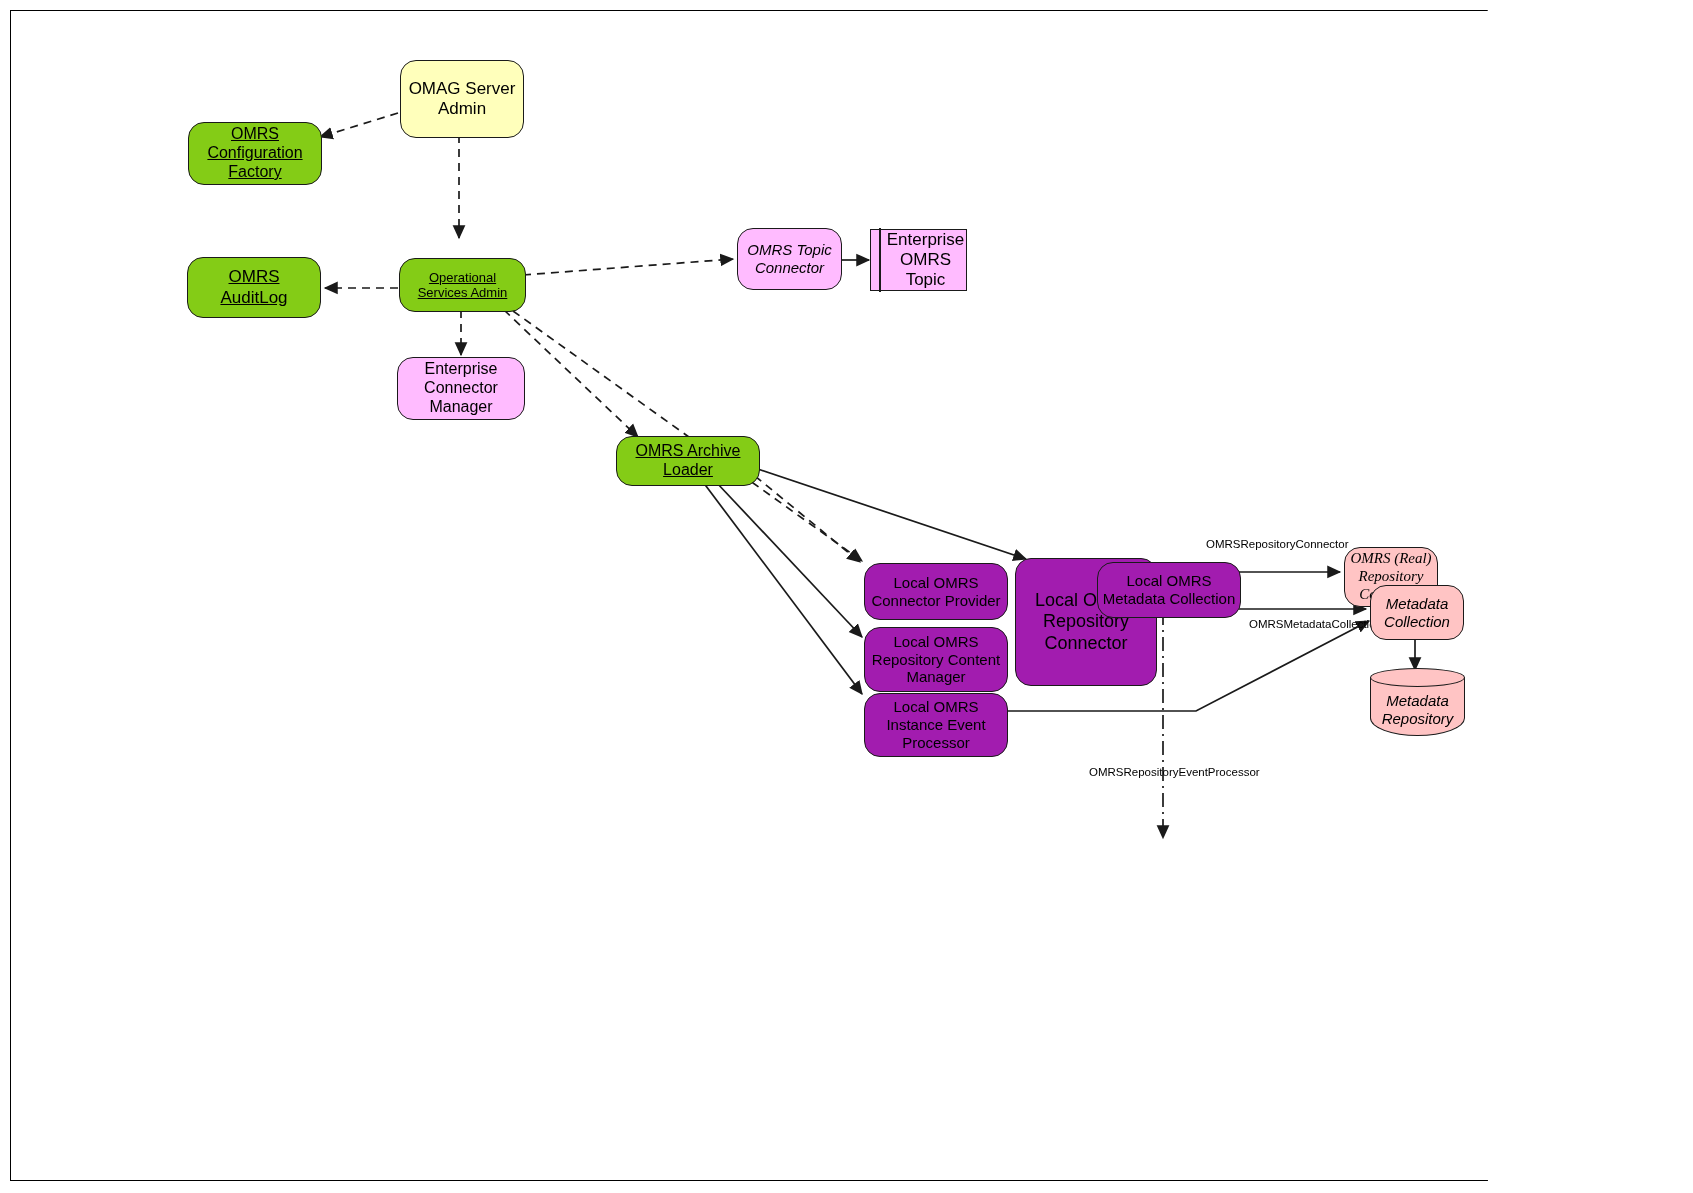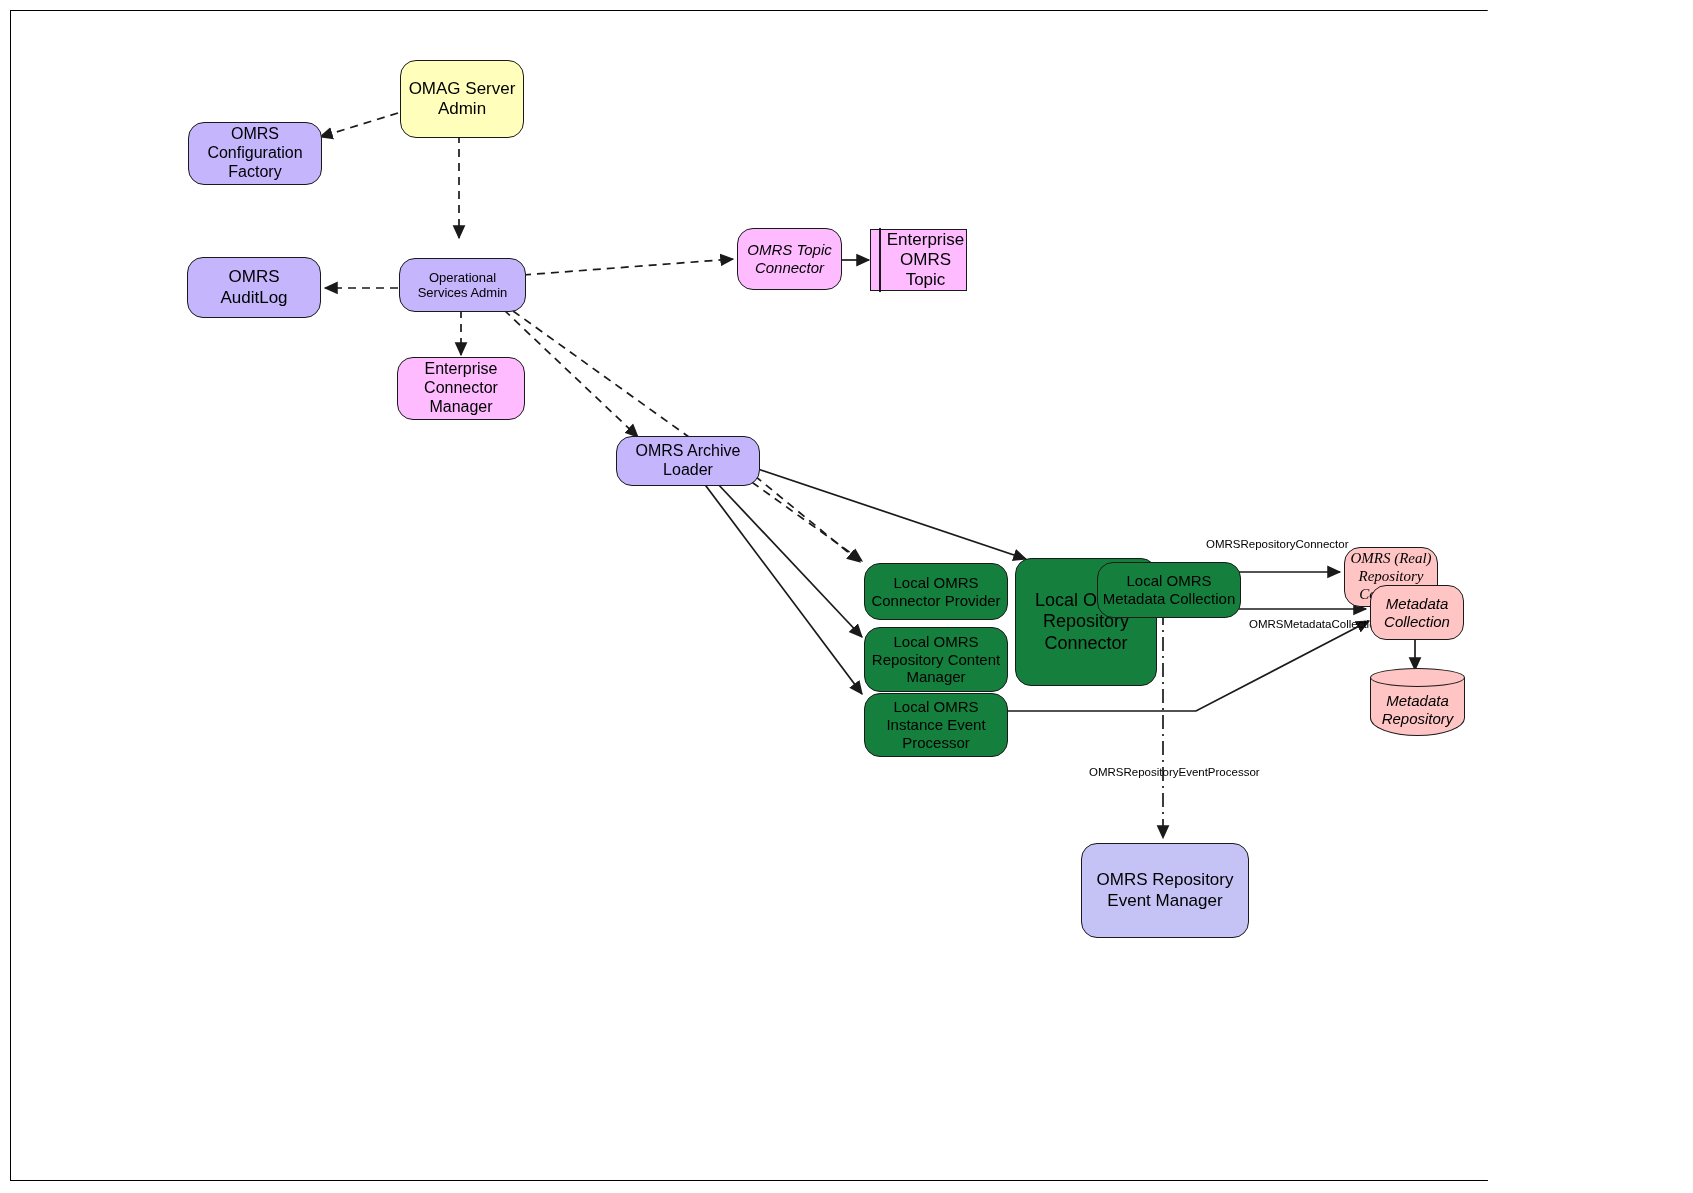--- a/index.html
+++ b/index.html
@@ -43,24 +43,24 @@
     text-align: center;
     color: #000000;
     border: 1.6px solid #1a1a1a;
     line-height: 1.18;
     white-space: pre-line;
     padding: 2px 4px;
   }
   .rounded { border-radius: 16px; }
   .italic { font-style: italic; }
   
-  .f-grey   { background: #c4b5fd; }
+  .f-grey   { background: #84cc16; text-decoration: underline; }
   .f-yellow { background: #ffffbb; }
   .f-pink   { background: #ffbbff; }
-  .f-cyan   { background: #15803d; }
+  .f-cyan   { background: #a21caf; }
   .f-red    { background: #ffc4c4; }
   .f-purple { background: #c5c3f5; }
 
   
   .queue {
     border-radius: 0;
   }
   .queue::before {
     content: "";
     position: absolute;
@@ -216,22 +216,20 @@
   <div class="node rounded f-red italic" style="left:1370px; top:585px; width:94px; height:55px; font-size:15px; z-index:2;">Metadata
 Collection</div>
 
   <div class="node cyl" style="left:1370px; top:668px; width:95px; height:68px; z-index:1;">
     <div class="cyl-body"></div>
     <div class="cyl-top"></div>
     <div class="cyl-label" style="font-size:15px;">Metadata
 Repository</div>
   </div>
 
-  <div class="node rounded f-purple" style="left:1081px; top:843px; width:168px; height:95px; font-size:17px;">OMRS Repository
-Event Manager</div>
 
   <div class="edge-label" style="left:1206px; top:538px; font-size:11.5px;">OMRSRepositoryConnector</div>
 
   <div class="edge-label" style="left:1249px; top:618px; font-size:11.5px;">OMRSMetadataCollection</div>
 
   <div class="edge-label" style="left:1089px; top:766px; font-size:11.5px;">OMRSRepositoryEventProcessor</div>
 
 </div>
 
 </body></html>

